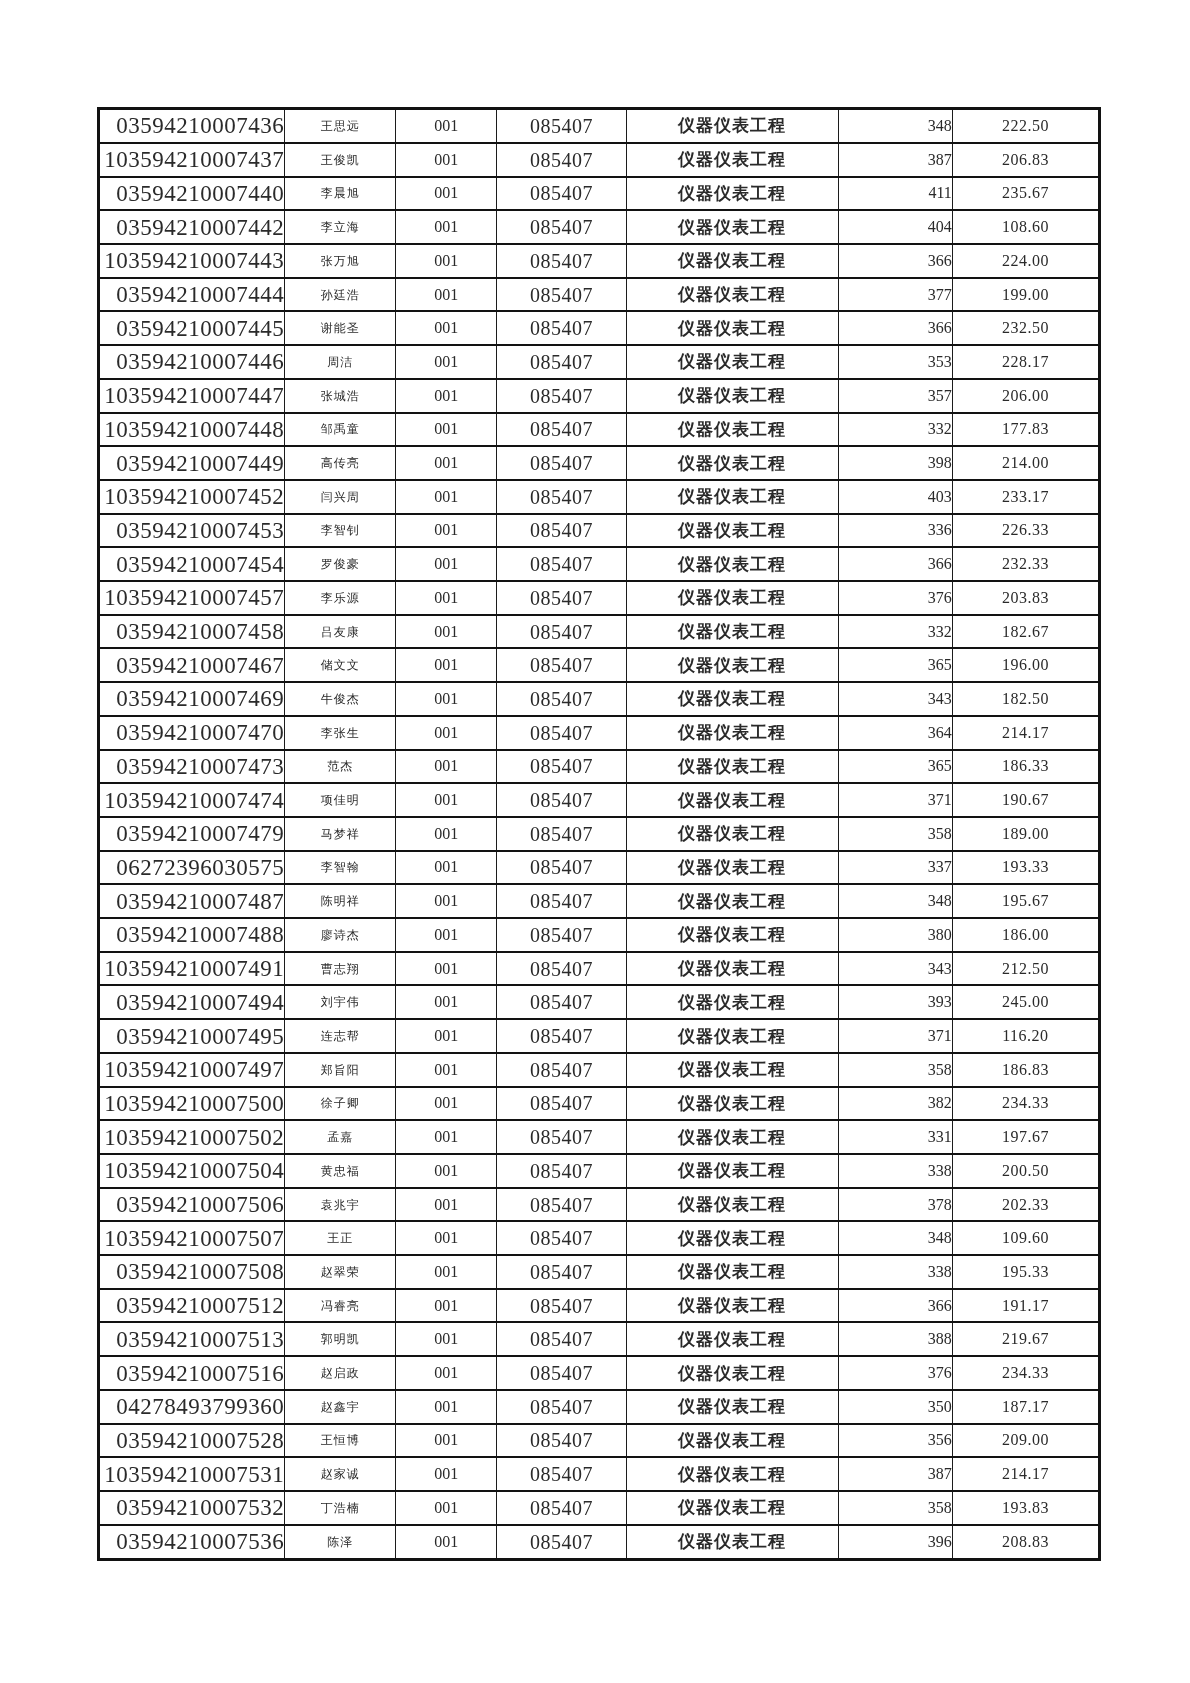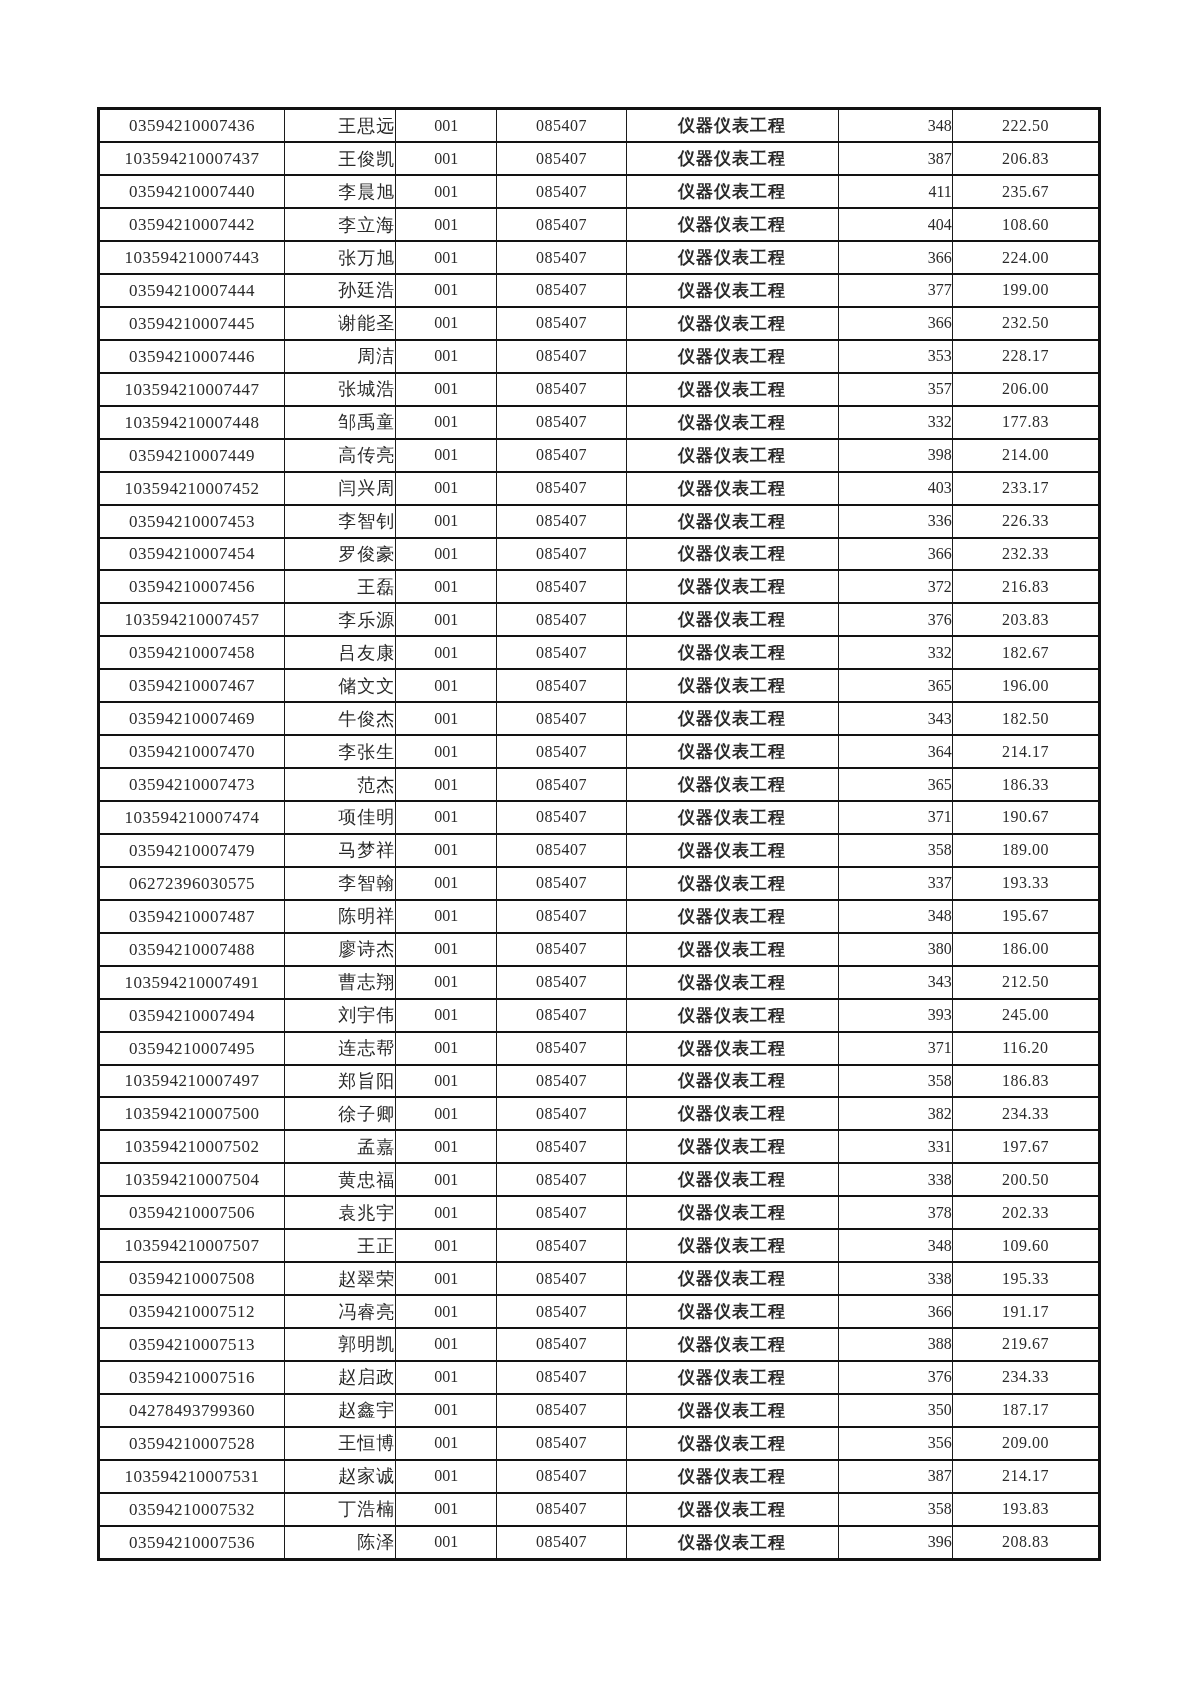--- a/index.html
+++ b/index.html
@@ -35,24 +35,24 @@
     border-bottom: 2px solid #121212;
     padding: 0;
     text-align: center;
     vertical-align: middle;
     font-size: 17px;
     line-height: 1;
     white-space: nowrap;
     overflow: hidden;
     color: #2a2a2a;
   }
-  table.results td.c-id      { letter-spacing: 0.5px; font-size: 17px; }
-  table.results td.c-name    { font-size: 18px; letter-spacing: 1px; text-align: right; }
+  table.results td.c-id      { letter-spacing: 0.5px; font-size: 23px; text-align: right; }
+  table.results td.c-name    { font-size: 12px; letter-spacing: 1px; }
   table.results td.c-dept    { font-size: 16px; }
-  table.results td.c-major   { font-size: 16px; letter-spacing: 0.5px; }
+  table.results td.c-major   { font-size: 20px; letter-spacing: 0.5px; }
   table.results td.c-majname { font-size: 17px; letter-spacing: 1px; font-weight: bold; }
   table.results td.c-score1  { font-size: 16px; text-align: right; }
   table.results td.c-score2  { font-size: 16px; letter-spacing: 0.5px; border-radius: 9px; }
 </style>
 </head>
 <body>
 
 <div class="sheet">
   <table class="results">
     <colgroup>
@@ -185,29 +185,20 @@
         <tr>
           <td class="c-id">03594210007454</td>
           <td class="c-name">罗俊豪</td>
           <td class="c-dept">001</td>
           <td class="c-major">085407</td>
           <td class="c-majname">仪器仪表工程</td>
           <td class="c-score1">366</td>
           <td class="c-score2">232.33</td>
         </tr>
         <tr>
-          <td class="c-id">03594210007456</td>
-          <td class="c-name">王磊</td>
-          <td class="c-dept">001</td>
-          <td class="c-major">085407</td>
-          <td class="c-majname">仪器仪表工程</td>
-          <td class="c-score1">372</td>
-          <td class="c-score2">216.83</td>
-        </tr>
-        <tr>
           <td class="c-id">103594210007457</td>
           <td class="c-name">李乐源</td>
           <td class="c-dept">001</td>
           <td class="c-major">085407</td>
           <td class="c-majname">仪器仪表工程</td>
           <td class="c-score1">376</td>
           <td class="c-score2">203.83</td>
         </tr>
         <tr>
           <td class="c-id">03594210007458</td>

